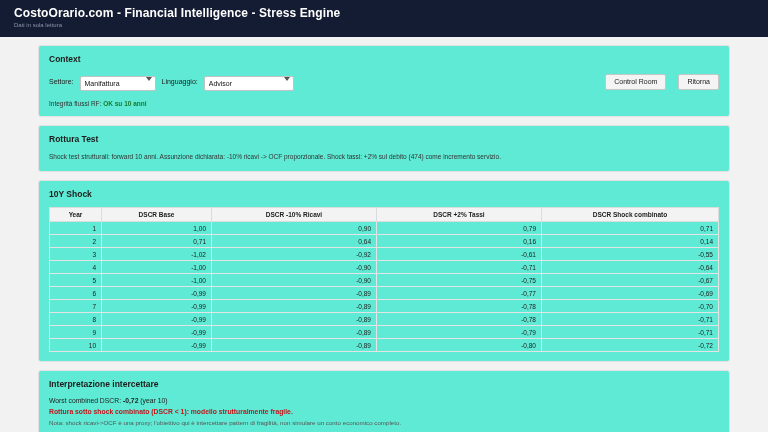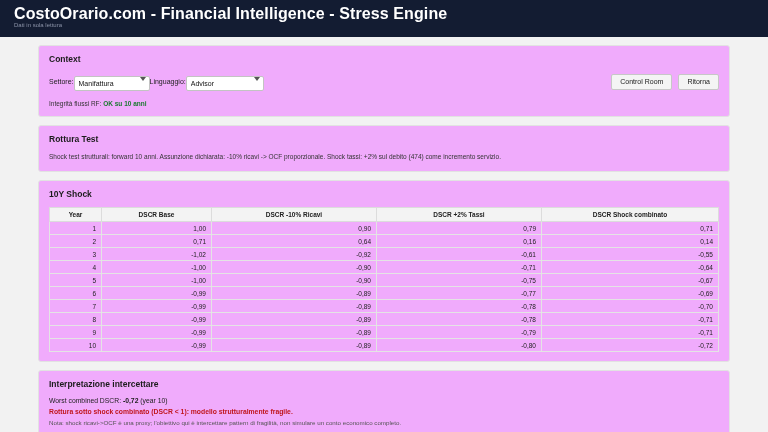--- a/index.html
+++ b/index.html
@@ -16,21 +16,21 @@
     display: flex; flex-direction: column;
   }
   
   .header {
     background: #131c32;
     color: #ffffff;
     padding: 7px 14px 8px 14px;
     flex: 0 0 auto;
   }
   .header-title {
-    font-size: 16px;
+    font-size: 12px;
     font-weight: bold;
     letter-spacing: 0.1px;
     line-height: 13px;
   }
   .header-sub {
     font-size: 6px;
     color: #8b93a8;
     line-height: 8px;
     margin-top: 1px;
   }
@@ -39,36 +39,37 @@
     flex: 1 1 auto;
     overflow: hidden;
     padding: 8px 0 0 0;
     position: relative;
   }
   .wrap {
     width: 692px;
     margin: 0 auto;
   }
   .card {
-    background: #f0abfc;
+    background: #5eead4;
     border: 1px solid #e2e2e2;
     border-radius: 3px;
     margin-bottom: 8px;
     padding: 8px 10px 9px 10px;
   }
   .card-title {
     font-size: 8.5px;
     font-weight: bold;
     color: #1c1c1c;
     margin: 0 0 8px 0;
   }
   
   .ctx-row {
     display: flex;
     align-items: center;
+    gap: 6px;
   }
   .ctx-label {
     font-size: 7px;
     color: #222;
     white-space: nowrap;
   }
   .select {
     appearance: none;
     -webkit-appearance: none;
     border: 1px solid #c3c3c3;
@@ -85,21 +86,21 @@
   .select-wrap .caret {
     position: absolute;
     right: 4px; top: 5px;
     width: 0; height: 0;
     border-left: 3px solid transparent;
     border-right: 3px solid transparent;
     border-top: 4px solid #555;
     pointer-events: none;
   }
   .sel-settore { width: 76px; }
-  .sel-ling { width: 78px; }
+  .sel-ling { width: 90px; }
   .spacer { flex: 1 1 auto; }
   .btn {
     border: 1px solid #c7c7c7;
     background: #f4f4f4;
     border-radius: 2px;
     font-size: 7px;
     font-family: "Liberation Sans", sans-serif;
     color: #1a1a1a;
     height: 16px;
     padding: 0 8px;

